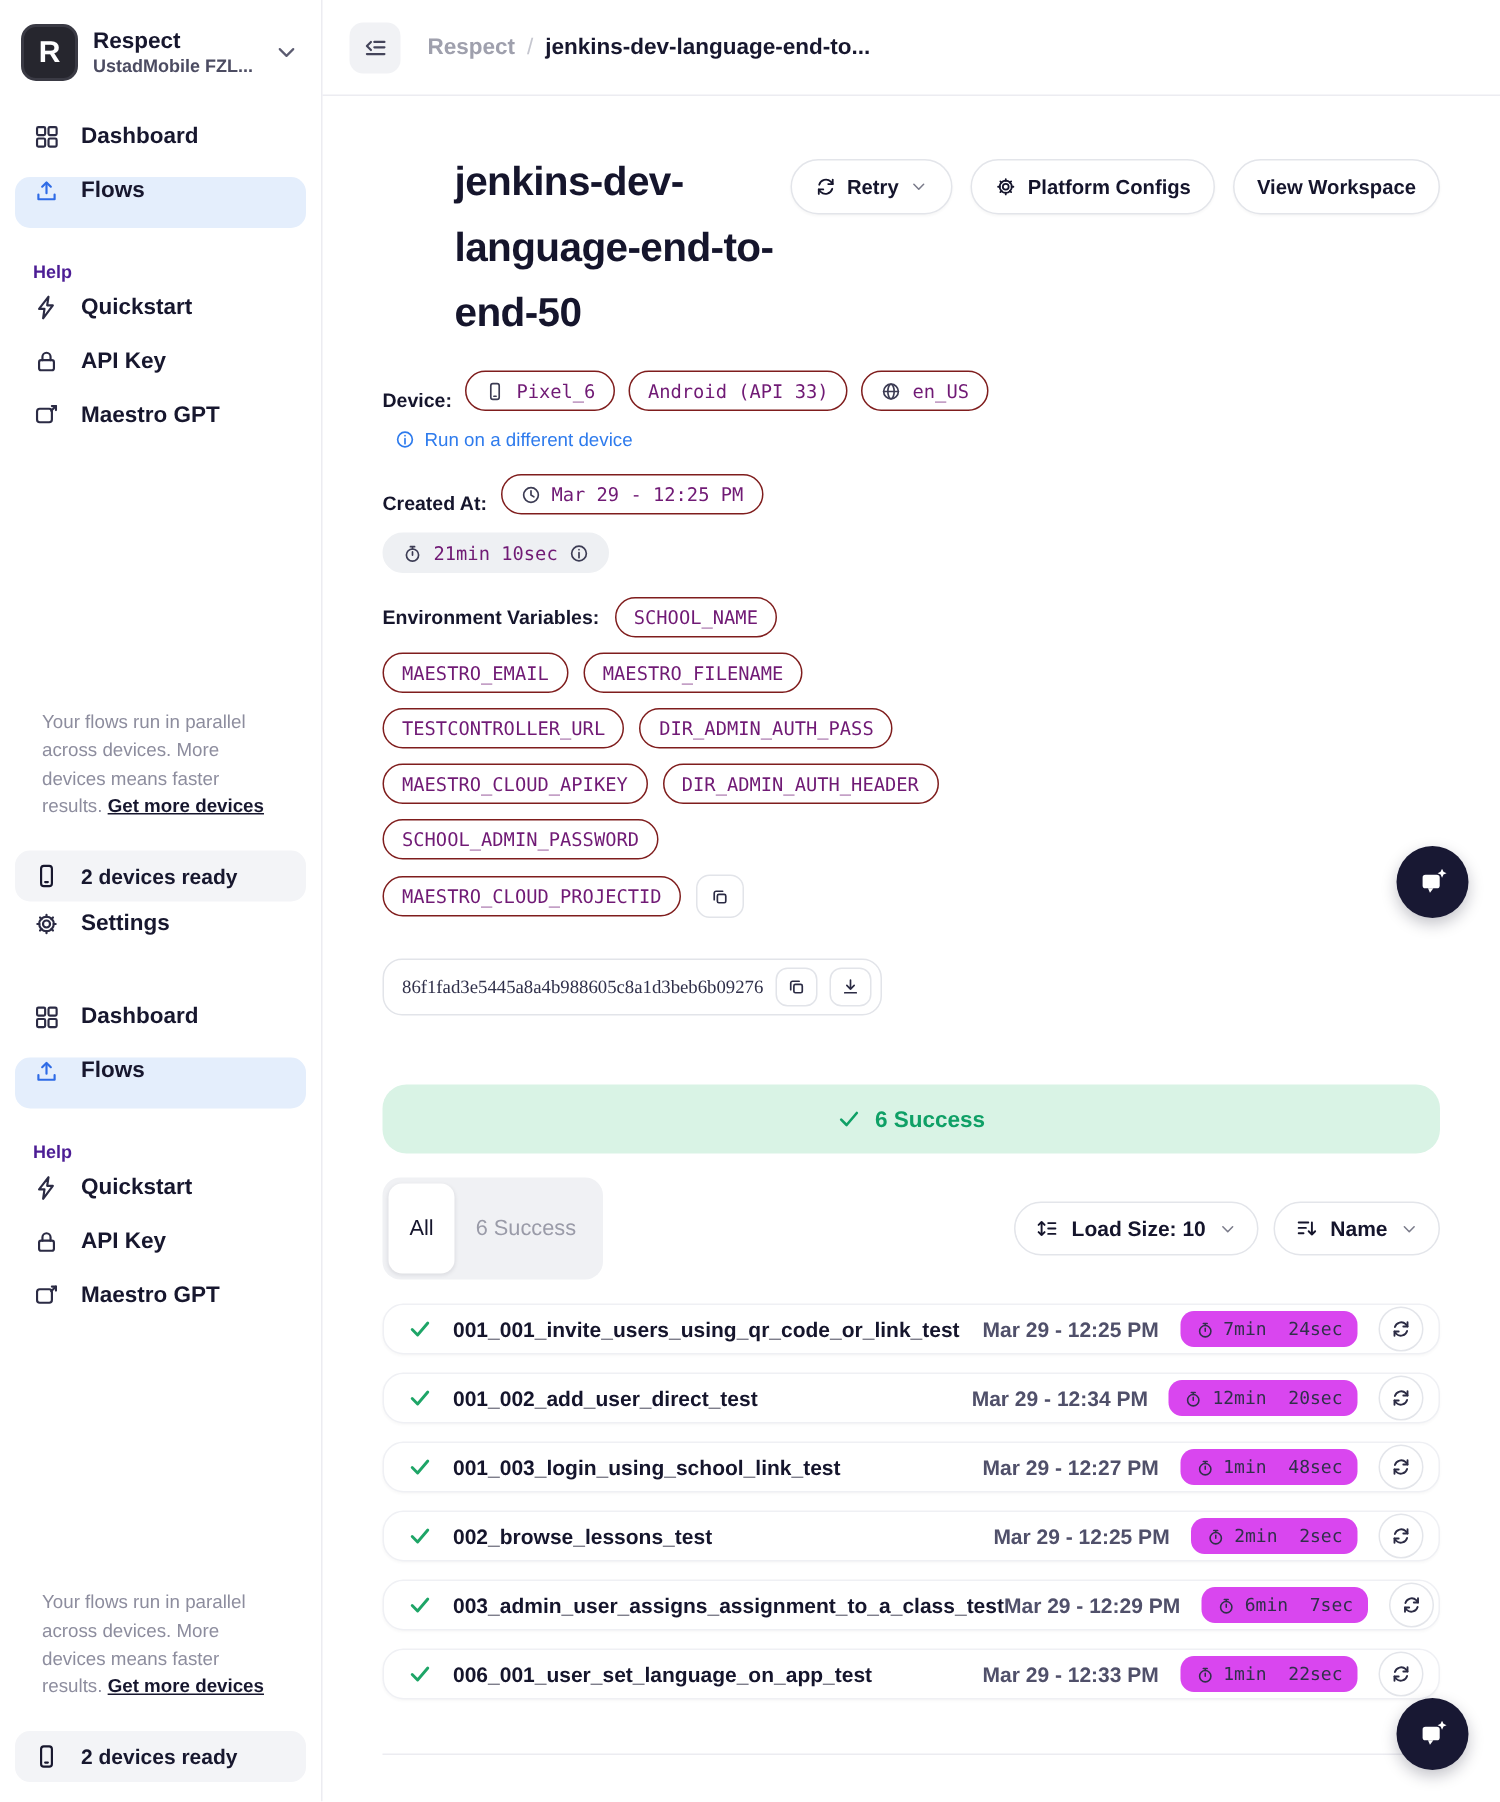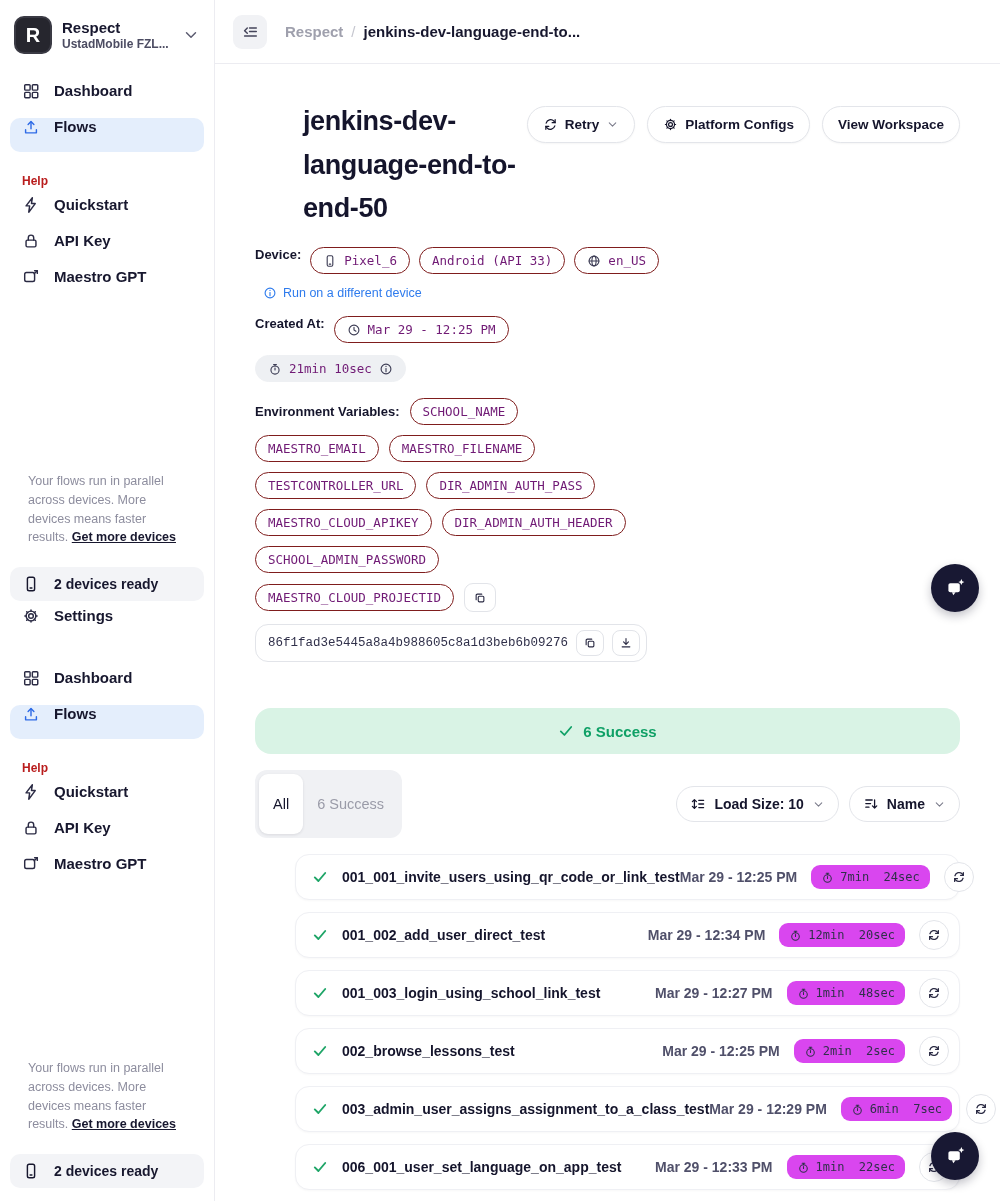--- a/index.html
+++ b/index.html
@@ -20,21 +20,21 @@
   .ws-meta { flex:1; min-width:0; }
   .ws-name { font-weight:bold; font-size:15px; }
   .ws-org { font-size:12px; font-weight:bold; color:#4c4c62; margin-top:1px; }
   .ws-chev { color:#5b5b70; }
   .nav { margin-top:28px; }
   .nav-item { display:flex; align-items:flex-start; gap:14px; height:34px; padding:0 12px;
     border-radius:10px; font-size:15px; font-weight:bold; color:#17172e; cursor:pointer; margin-bottom:2px; }
   .nav-item .ic { color:#2b2b44; }
   .nav-item.active { background:#e4eefc; }
   .nav-item.active .ic { color:#2e6be6; }
-  .nav-heading { font-size:12px; font-weight:bold; color:#b91c1c; margin:22px 12px 8px 12px; }
+  .nav-heading { font-size:12px; font-weight:bold; color:#4c1d95; margin:22px 12px 8px 12px; }
   .side-note { margin:170px 6px 0 18px; font-size:12.5px; line-height:1.5; color:#8d8d9e; width:160px; }
   .side-note a { color:#17172e; font-weight:bold; text-decoration:underline; cursor:pointer; }
   .devices-pill { margin-top:20px; display:flex; align-items:center; gap:14px; height:34px;
     padding:0 12px; background:#f3f4f7; border-radius:10px; font-size:14px; font-weight:bold; cursor:pointer; }
   .settings-item { margin-top:6px; }
 
   
   .content { flex:1; display:flex; flex-direction:column; min-width:0; }
   .topbar { height:64px; flex:none; display:flex; align-items:center; gap:18px;
     padding:0 18px; border-bottom:1px solid #ececf1; }
@@ -50,61 +50,61 @@
   h1.run-title { font-size:27px; font-weight:800; letter-spacing:-0.4px; line-height:1.62;
     width:400px; color:#15152c; }
   .actions { margin-left:auto; display:flex; gap:12px; margin-top:6px; }
   .btn { display:flex; align-items:center; gap:7px; height:37px; padding:12px 15px;
     background:#fff; border:1px solid #e3e5ea; border-radius:19px; font-size:13.5px;
     font-weight:bold; color:#15152c; cursor:pointer; box-shadow:0 1px 2px rgba(16,17,38,.04);
     font-family:"Liberation Sans", sans-serif; white-space:nowrap; }
   .btn .ic { width:15px; height:15px; }
   .btn .chev { width:13px; height:13px; color:#7a7b8a; }
 
-  .meta-row { display:flex; align-items:flex-start; gap:9px; margin-top:16px; flex-wrap:wrap; }
+  .meta-row { display:flex; align-items:flex-end; gap:9px; margin-top:16px; flex-wrap:wrap; }
   .meta-label { font-size:13px; font-weight:bold; color:#15152c; }
   .chip { display:flex; align-items:center; gap:7px; padding:5px 12px; border:1px solid #7f1d1d;
     border-radius:16px; font-family:"DejaVu Sans Mono", monospace; font-size:12.5px;
     color:#701a75; background:#fff; white-space:pre; }
   .chip .ic { width:14px; height:14px; color:#3c3c54; }
   .chip.gray { background:#eef0f3; border-color:#eef0f3; }
   .run-link { display:flex; align-items:flex-end; gap:6px; margin:12px 0 0 8px; color:#2e7bed;
     font-size:12.5px; font-weight:normal; cursor:pointer; }
   .run-link .ic { width:14px; height:14px; }
   .env-wrap { margin-top:16px; width:380px; display:flex; flex-wrap:wrap; gap:10px; align-items:center; }
   .icon-btn { display:flex; align-items:center; justify-content:center; width:32px; height:29px;
     border:1px solid #e2e4e9; border-radius:9px; background:#fff; color:#2b2b44; cursor:pointer; }
   .icon-btn .ic { width:14px; height:14px; }
   .binary-label { margin-top:18px; font-size:13px; font-weight:bold; }
-  .binary-field { margin-top:12px; display:inline-flex; align-items:center; gap:8px;
+  .binary-field { margin-top:27px; display:inline-flex; align-items:center; gap:8px;
     border:1px solid #e2e4e9; border-radius:13px; padding:5px 6px 5px 12px;
-    font-family:Liberation Mono, monospace; font-size:12.5px; color:#30304a; }
+    font-family:Liberation Serif, serif; font-size:12.5px; color:#30304a; }
   .binary-field .icon-btn { width:28px; height:26px; border-radius:8px; }
 
   .banner { margin-top:46px; height:46px; background:#d9f3e5; border-radius:16px;
     display:flex; align-items:center; justify-content:center; gap:9px;
     color:#0fa066; font-size:15px; font-weight:bold; }
   .banner .ic { width:16px; height:16px; stroke-width:2.2; }
 
   .list-header { margin-top:16px; display:flex; align-items:center; }
   .segmented { display:flex; align-items:center; background:#f0f1f4; border-radius:12px; padding:4px; }
   .seg { padding:22px 14px; font-size:14.5px; font-weight:normal; border-radius:9px; cursor:pointer; }
   .seg.active { background:#fff; color:#15152c; box-shadow:0 1px 3px rgba(16,17,38,.10); }
   .seg.idle { color:#9a9ba8; }
   .filters { margin-left:auto; display:flex; gap:10px; }
   .dd { display:flex; align-items:center; gap:8px; height:36px; padding:0 13px; background:#fff;
     border:1px solid #e3e5ea; border-radius:18px; font-size:14px; font-weight:bold;
     color:#15152c; cursor:pointer; font-family:"Liberation Sans", sans-serif; }
   .dd .ic { width:16px; height:16px; }
   .dd .chev { width:13px; height:13px; color:#7a7b8a; }
 
   .tests { margin-top:16px; padding-bottom:24px; border-bottom:1px solid #ececf1; }
-  .trow { display:flex; align-items:center; height:46px; padding:0 10px 0 16px;
+  .trow { display:flex; align-items:center; height:34px; padding:0 10px 0 16px;
     border:1px solid #eff0f4; border-radius:14px; margin-bottom:12px; background:#fff;
-    box-shadow:0 1px 2px rgba(16,17,38,.03); cursor:pointer;margin-left:40px; }
+    box-shadow:0 1px 2px rgba(16,17,38,.03); cursor:pointer; }
   .trow .check { width:16px; height:16px; color:#1ea567; stroke-width:2.4; }
   .tname { margin-left:14px; font-size:14px; font-weight:bold; color:#15152c; }
   .tright { margin-left:auto; display:flex; align-items:center; gap:14px; }
   .ttime { font-size:14px; font-weight:bold; color:#50506a; white-space:nowrap; }
   .tdur { display:flex; align-items:center; gap:6px; background:#d946ef; border-radius:9px;
     padding:5px 10px; font-family:"DejaVu Sans Mono", monospace; font-size:12px;
     color:#30304a; white-space:pre; }
   .tdur .ic { width:13px; height:13px; }
   .retry-circle { width:30px; height:30px; border-radius:50%; border:1px solid #e3e5ea;
     background:#fff; display:flex; align-items:center; justify-content:center;

